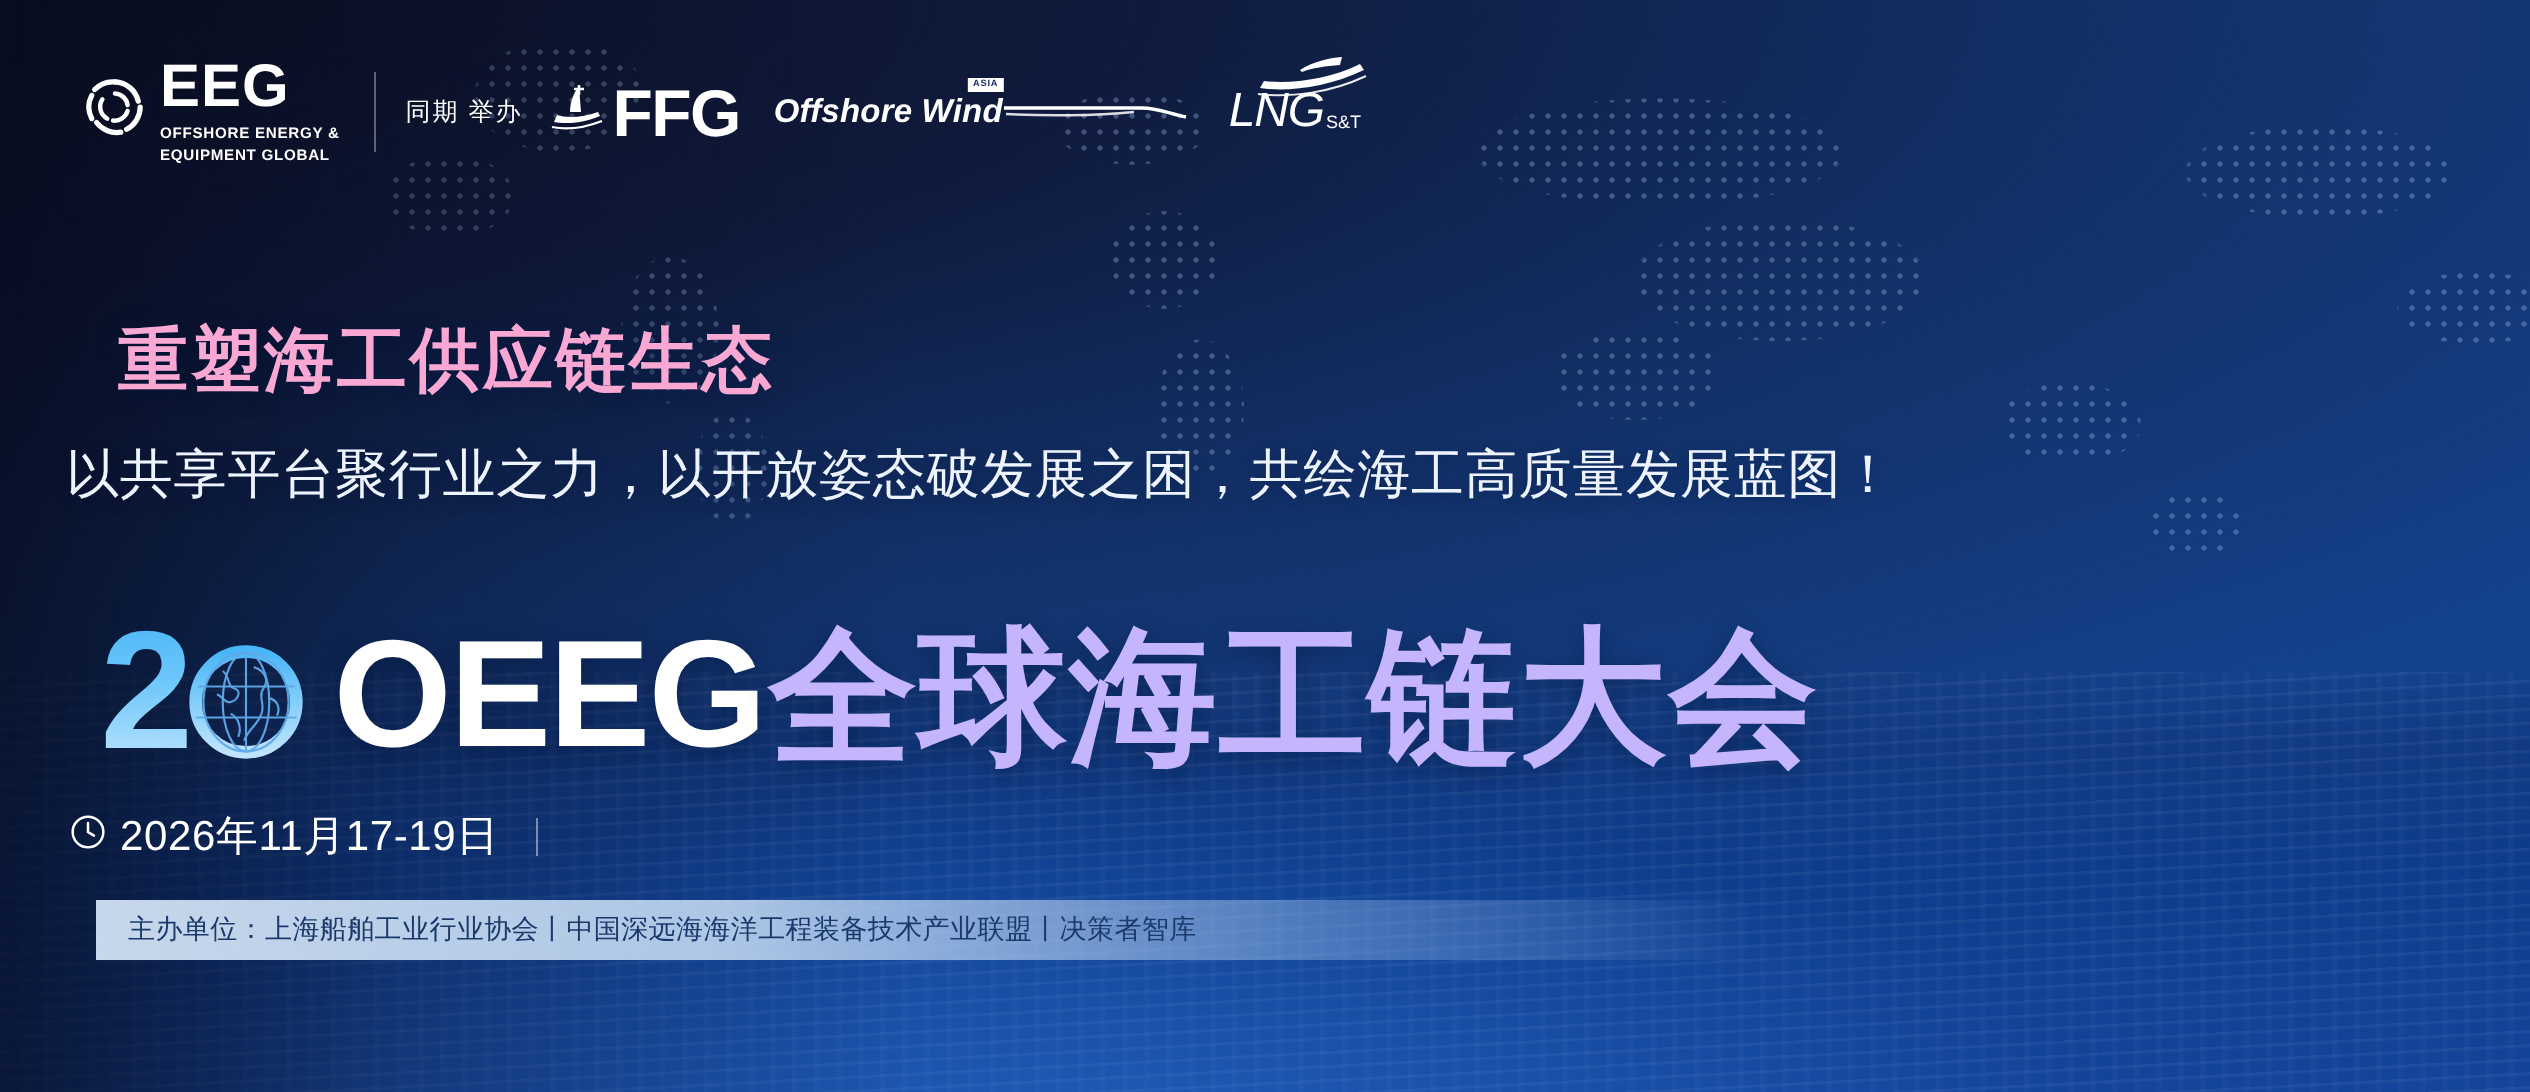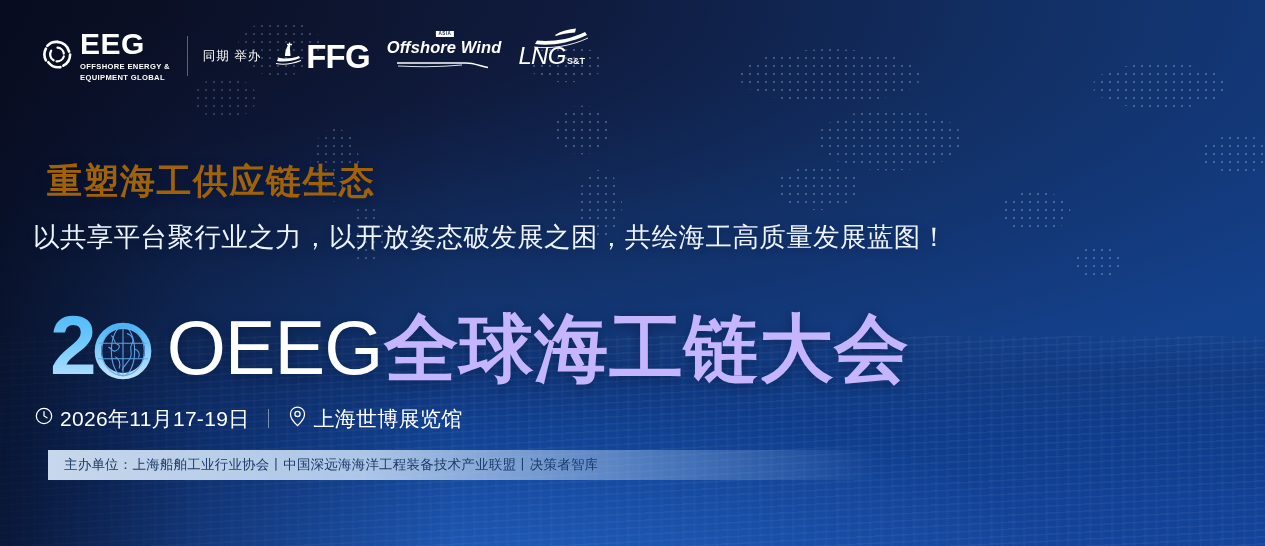--- a/index.html
+++ b/index.html
@@ -81,42 +81,42 @@
   .logo-row{position:absolute;left:42px;top:30px;display:flex;align-items:center;height:52px;}
   .eeg-lock{display:flex;align-items:center;gap:7px;}
   .eeg-text-wrap{display:flex;flex-direction:column;justify-content:center;}
   .eeg-word{font-size:30px;font-weight:700;color:#fff;letter-spacing:.5px;line-height:1;font-family:"Liberation Sans",sans-serif;}
   .eeg-sub{font-size:7.6px;font-weight:700;color:#fff;letter-spacing:.35px;line-height:1.32;margin-top:3px;white-space:pre-line;}
   .divider-v{width:1px;height:40px;background:rgba(255,255,255,.34);margin:0 15px 0 17px;}
   .tongqi{font-size:12.5px;line-height:1.16;color:#fff;font-weight:500;letter-spacing:1px;text-align:left;}
   .partners{display:flex;align-items:center;gap:17px;margin-left:13px;}
   .ffg{display:flex;align-items:center;gap:2px;}
   .ffg-word{font-size:33px;font-weight:800;color:#fff;letter-spacing:-.8px;line-height:1;font-style:normal;}
-  .ow{position:relative;display:flex;flex-direction:column;align-items:center;}
+  .ow{position:relative;display:flex;flex-direction:row;align-items:center;}
   .ow-word{font-size:16.5px;font-weight:700;color:#fff;letter-spacing:.1px;line-height:1;font-style:italic;}
   .ow-badge{position:absolute;top:-8px;left:50%;transform:translateX(-46%);
     font-size:4.6px;font-weight:700;color:#0e2a5c;background:#fff;padding:1px 2.5px;letter-spacing:.4px;line-height:1;}
   .lng{display:flex;align-items:flex-end;gap:1px;position:relative;}
   .lng-word{font-size:24px;font-weight:400;font-style:italic;color:#fff;letter-spacing:-.6px;line-height:1;}
-  .lng-st{font-size:9px;font-weight:700;color:#fff;line-height:1;padding-bottom:2px;}
-
-  
-  .h1{position:absolute;left:47px;top:163px;font-size:35px;font-weight:700;color:#a16207;
+  .lng-st{font-size:9px;font-weight:400;color:#fff;line-height:1;padding-bottom:2px;}
+
+  
+  .h1{position:absolute;left:59px;top:163px;font-size:35px;font-weight:700;color:#f9a8d4;
       letter-spacing:1.5px;line-height:1;text-shadow:0 2px 10px rgba(0,20,60,.55);}
   .h2{position:absolute;left:33px;top:224px;font-size:26.5px;font-weight:400;color:#eef4ff;
       letter-spacing:.4px;line-height:1;white-space:nowrap;text-shadow:0 2px 8px rgba(0,20,60,.45);}
 
   
   .title-row{position:absolute;left:50px;top:296px;display:flex;align-items:flex-end;height:90px;}
   .yr{display:flex;align-items:center;line-height:1;}
   .yr-d{font-size:84px;font-weight:800;letter-spacing:-2px;line-height:.95;
     background:linear-gradient(180deg,#49b6f7 0%,#6fc8fb 45%,#bfe4fd 100%);
     -webkit-background-clip:text;background-clip:text;color:transparent;}
   .globe{width:62px;height:62px;margin:0 -3px;position:relative;top:5px;flex:0 0 auto;}
-  .oeeg{font-size:76px;font-weight:400;color:#fff;letter-spacing:-1px;line-height:1;margin-left:16px;
+  .oeeg{font-size:76px;font-weight:700;color:#fff;letter-spacing:-1px;line-height:1;margin-left:16px;
         text-shadow:0 3px 12px rgba(0,18,56,.45);}
   .cn-title{font-size:74px;font-weight:700;color:#c4b5fd;letter-spacing:1px;line-height:1;margin-left:2px;
         text-shadow:0 3px 12px rgba(0,18,56,.45);}
 
   
   .meta{position:absolute;left:34px;top:404px;display:flex;align-items:center;height:28px;color:#fff;}
   .meta-item{display:flex;align-items:center;gap:6px;}
   .meta-text{font-size:21px;font-weight:400;color:#fff;letter-spacing:.3px;line-height:1;}
   .meta-div{width:1px;height:19px;background:rgba(255,255,255,.45);margin:0 19px;}
 
@@ -243,28 +243,19 @@
     <div class="meta-item">
       <span>
         <svg width="20" height="20" viewBox="0 0 24 24">
           <circle cx="12" cy="12" r="9.2" fill="none" stroke="#ffffff" stroke-width="1.5"></circle>
           <path d="M12 6.6 V12 L15.6 14.2" fill="none" stroke="#ffffff" stroke-width="1.5" stroke-linecap="round"></path>
         </svg>
       </span>
       <span class="meta-text">2026年11月17-19日</span>
     </div>
     <div class="meta-div"></div>
-    <div class="meta-item">
-      <span>
-        <svg width="19" height="21" viewBox="0 0 22 25">
-          <path d="M11 1.4 C6.3 1.4 2.6 5 2.6 9.5 C2.6 15.6 11 23.4 11 23.4 C11 23.4 19.4 15.6 19.4 9.5 C19.4 5 15.7 1.4 11 1.4 Z" fill="none" stroke="#ffffff" stroke-width="1.5"></path>
-          <circle cx="11" cy="9.4" r="3.1" fill="none" stroke="#ffffff" stroke-width="1.5"></circle>
-        </svg>
-      </span>
-      <span class="meta-text">上海世博展览馆</span>
-    </div>
   </div>
 
   <div class="org-bar">
     <span class="org-text">主办单位：上海船舶工业行业协会丨中国深远海海洋工程装备技术产业联盟丨决策者智库</span>
   </div>
 
 </div>
 
 </body></html>

